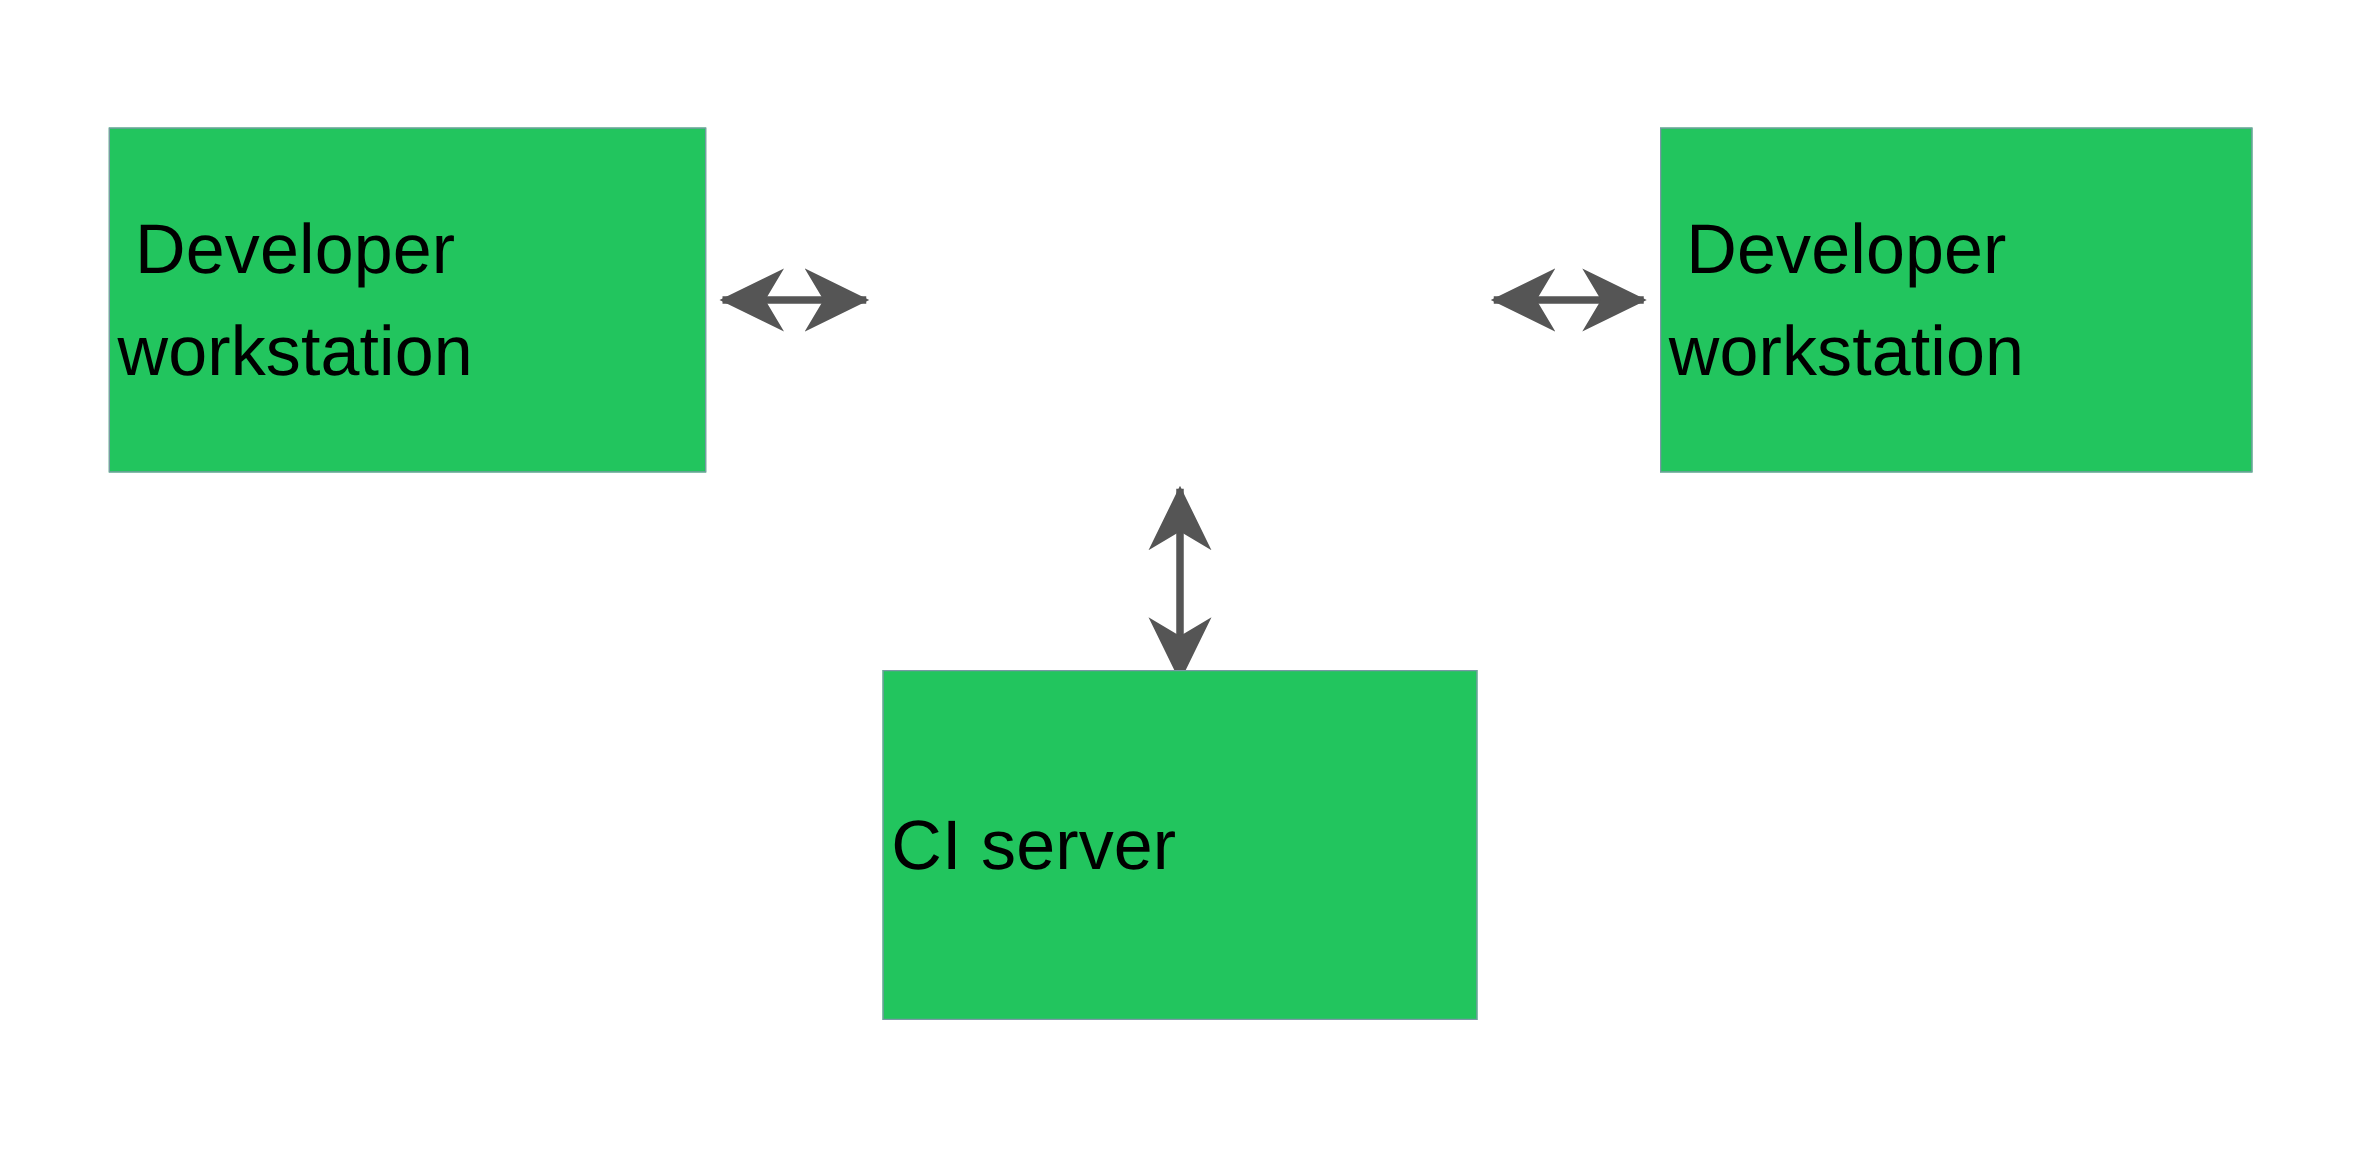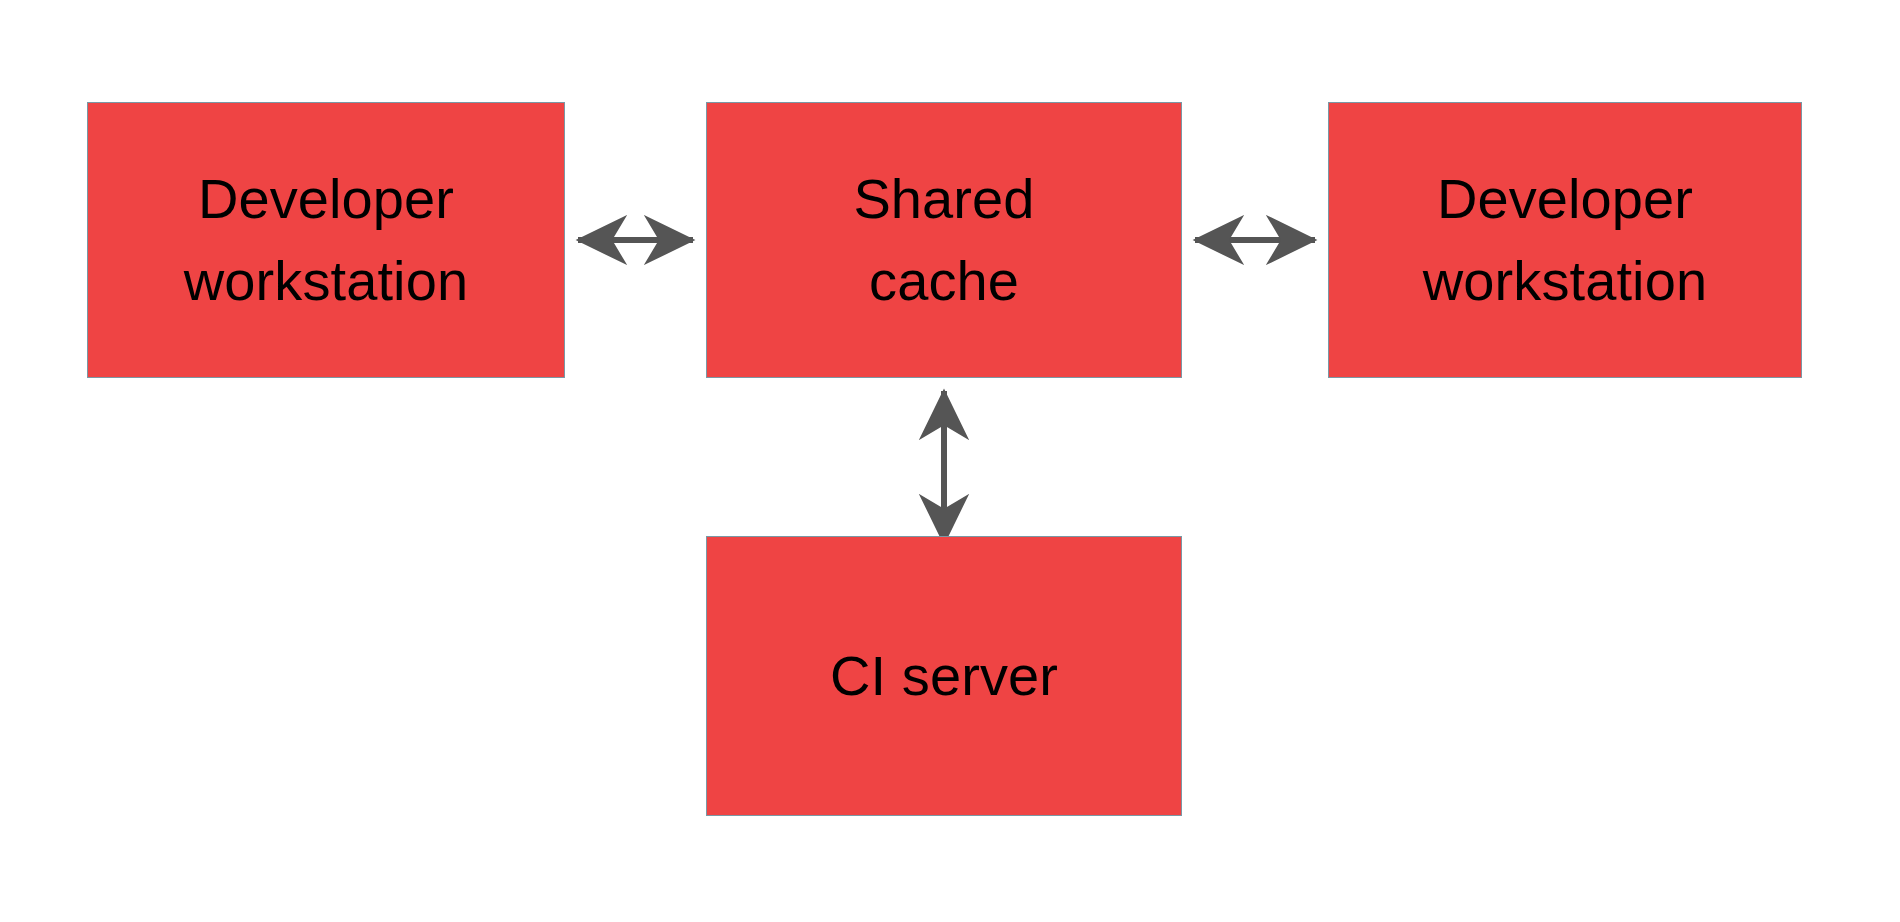--- a/index.html
+++ b/index.html
@@ -16,25 +16,24 @@
     width: 1900px;
     height: 922px;
     background: #ffffff;
     overflow: hidden;
   }
 
   
   .node {
     position: absolute;
     box-sizing: border-box;
-    background: #ef4444;
+    background: #22c55e;
     border: 1.6px solid #7a98a5;
     display: flex;
     align-items: center;
-    justify-content: center;
     text-align: center;
   }
   .node-label {
     font-family: "Liberation Sans", sans-serif;
     font-size: 56px;
     line-height: 1.46;
     color: #000000;
     letter-spacing: 0.1px;
     white-space: pre-line;
     padding: 0 6px;
@@ -81,24 +80,20 @@
     <g>
       <line x1="944" y1="391" x2="944" y2="543" stroke="#555555" stroke-width="6" marker-start="url(#arrow-start)" marker-end="url(#arrow-end)"></line>
     </g>
   </svg>
 
   <div class="node" id="node-dev-left">
     <span class="node-label">Developer
 workstation</span>
   </div>
 
-  <div class="node" id="node-shared">
-    <span class="node-label">Shared
-cache</span>
-  </div>
 
   <div class="node" id="node-dev-right">
     <span class="node-label">Developer
 workstation</span>
   </div>
 
   <div class="node" id="node-ci">
     <span class="node-label">CI server</span>
   </div>
 

